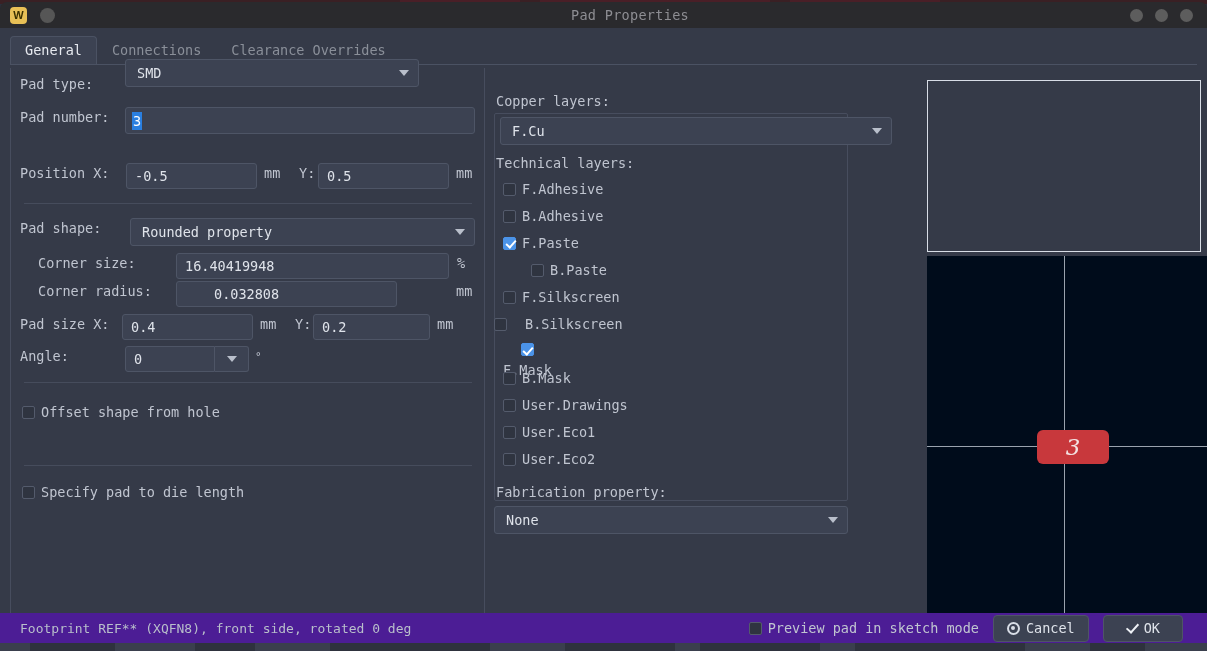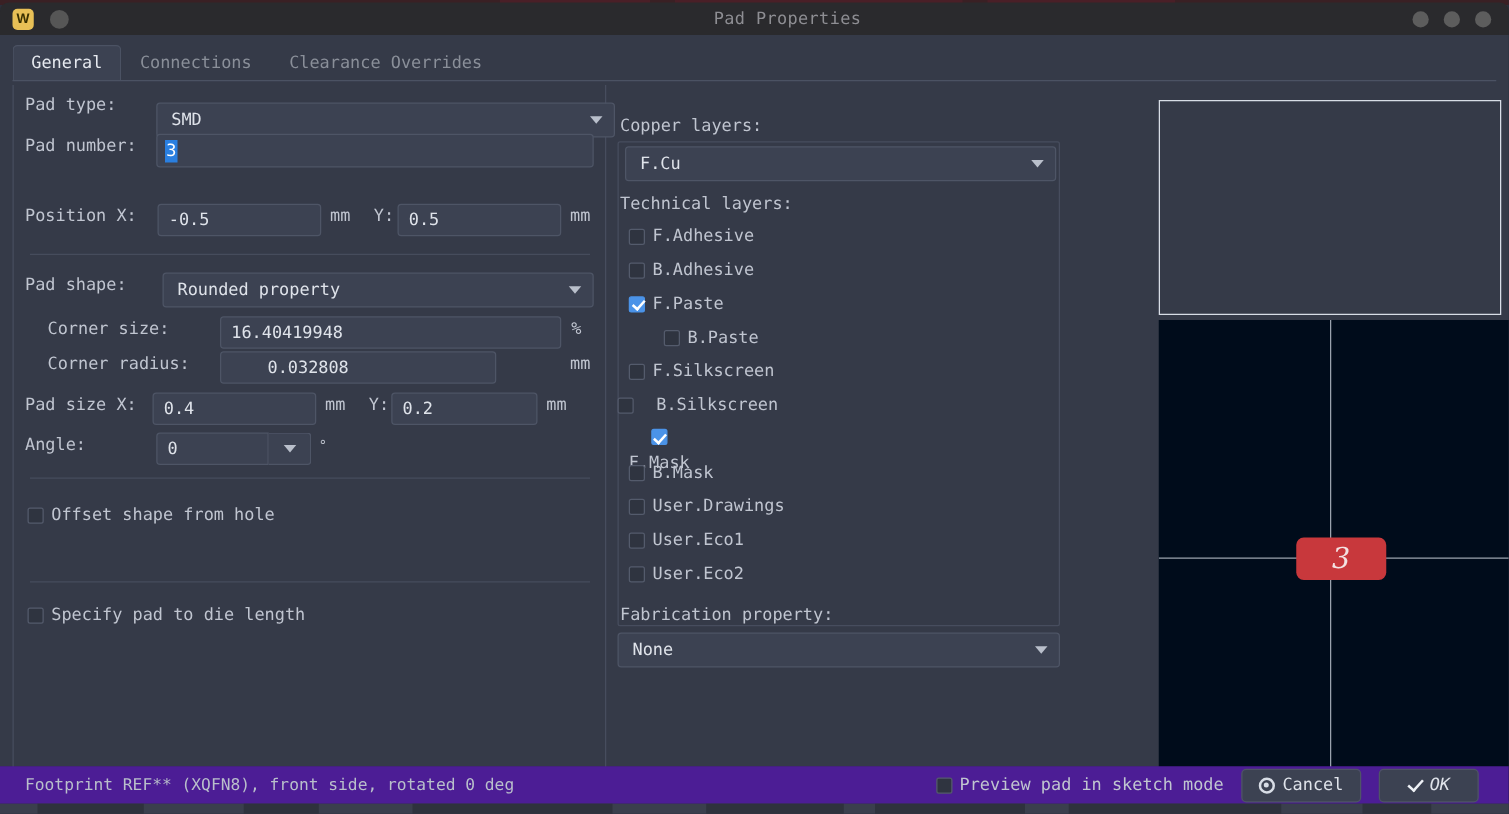--- a/index.html
+++ b/index.html
@@ -364,21 +364,21 @@
     <div class="tab">Connections</div>
     <div class="tab">Clearance Overrides</div>
   </div>
   <div class="tab-underline"></div>
 
   <div class="left-panel"></div>
 
   <div class="row" style="top:48px;left:20px;">
     <span class="lbl" style="width:105px;">Pad type:</span>
   </div>
-  <div class="combo" style="position:absolute;top:54px;left:125px;width:367px;gap:32px;">
+  <div class="combo" style="position:absolute;top:31px;left:125px;width:294px;gap:32px;">
     <span>SMD</span>
     <span class="caret"></span>
   </div>
 
   <div class="row" style="top:81px;left:20px;">
     <span class="lbl" style="width:105px;">Pad number:</span>
   </div>
   <div class="field" style="position:absolute;top:79px;left:125px;width:350px;height:27px;padding:0 6px;">
     <span class="sel-text">3</span>
   </div>
@@ -476,21 +476,21 @@
   <div class="chk-row" style="top:456px;left:22px;">
     <span class="chk"></span>
     <span class="lbl">Specify pad to die length</span>
   </div>
 
   <div class="layers-box"></div>
 
   <div class="row" style="top:65px;left:496px;">
     <span class="group-label">Copper layers:</span>
   </div>
-  <div class="combo" style="position:absolute;top:89px;left:500px;width:345px;">
+  <div class="combo" style="position:absolute;top:89px;left:500px;width:392px;">
     <span>F.Cu</span>
     <span class="caret"></span>
   </div>
   <div class="row" style="top:127px;left:496px;">
     <span class="group-label">Technical layers:</span>
   </div>
 
   <div class="chk-row" style="top:153px;left:503px;">
     <span class="chk"></span>
     <span class="lbl">F.Adhesive</span>
@@ -557,21 +557,21 @@
   <div class="status-text">Footprint REF** (XQFN8), front side, rotated 0 deg</div>
   <div class="bb-right">
     <div class="chk-row" style="position:static;">
       <span class="chk"></span>
       <span class="lbl">Preview pad in sketch mode</span>
     </div>
     <div class="btn">
       <span class="ring"></span>
       <span>Cancel</span>
     </div>
-    <div class="btn" style="padding:0 22px;font-style:italic;">
+    <div class="btn" style="padding:0 22px;">
       <span class="tick"></span>
       <span>OK</span>
     </div>
   </div>
 </div>
 
 <div class="taskbar">
   <div class="seg" style="left:30px;width:85px;"></div>
   <div class="seg" style="left:195px;width:60px;"></div>
   <div class="seg" style="left:330px;width:160px;"></div>

